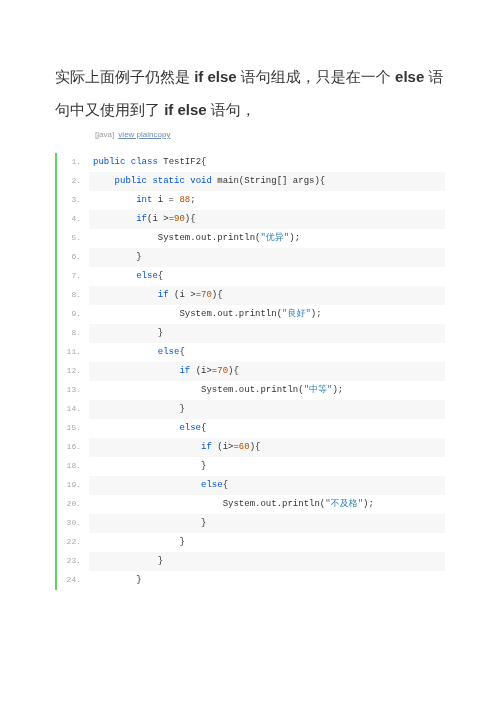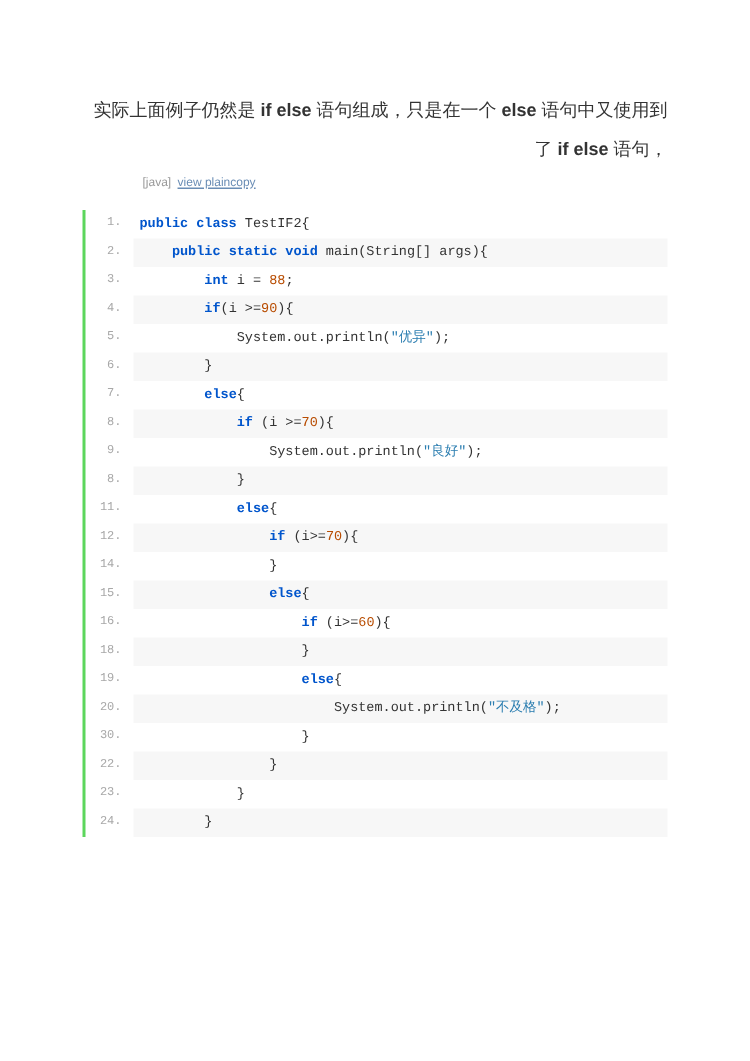--- a/index.html
+++ b/index.html
@@ -5,24 +5,23 @@
   body {
     margin: 0;
     padding: 60px 55px 30px 55px;
     font-family: "Microsoft YaHei", Arial, sans-serif;
     background: #ffffff;
     width: 500px;
     box-sizing: border-box;
     color: #333;
   }
   .intro {
-    font-size: 12px;
+    font-size: 15px;
     line-height: 2.2;
     color: #333;
-    text-align: right;
   }
   .intro .kw {
     font-weight: bold;
   }
   .meta {
     margin-top: 4px;
     font-size: 8px;
     color: #999;
     padding-left: 40px;
   }
@@ -55,21 +54,21 @@
     font-size: 8px;
     flex-shrink: 0;
     user-select: none;
   }
   .content {
     flex: 1;
     padding: 3px 4px;
     white-space: pre;
     color: #333;
   }
-  .tok-kw { color: #0055cc; font-weight: bold; }
+  .tok-kw { color: #0055cc; font-weight: normal; }
   .tok-num { color: #b84c00; }
   .tok-str { color: #2a7db0; }
   .tok-pl { color: #333; }
 </style>
 </head>
 <body>
 
 <div class="intro">
   <span>实际上面例子仍然是 </span><span class="kw">if else</span><span> 语句组成，只是在一个 </span><span class="kw">else</span><span> 语句中又使用到了 </span><span class="kw">if else</span><span> 语句，</span>
 </div>
@@ -122,20 +121,24 @@
     </div>
     <div class="line">
       <div class="num">11.</div>
       <div class="content"><span>            </span><span class="tok-kw">else</span><span class="tok-pl">{</span></div>
     </div>
     <div class="line">
       <div class="num">12.</div>
       <div class="content"><span>                </span><span class="tok-kw">if</span><span class="tok-pl"> (i&gt;=</span><span class="tok-num">70</span><span class="tok-pl">){</span></div>
     </div>
     <div class="line">
+      <div class="num">13.</div>
+      <div class="content"><span>                    </span><span class="tok-pl">System.out.println(</span><span class="tok-str">"中等"</span><span class="tok-pl">);</span></div>
+    </div>
+    <div class="line">
       <div class="num">14.</div>
       <div class="content"><span>                </span><span class="tok-pl">}</span></div>
     </div>
     <div class="line">
       <div class="num">15.</div>
       <div class="content"><span>                </span><span class="tok-kw">else</span><span class="tok-pl">{</span></div>
     </div>
     <div class="line">
       <div class="num">16.</div>
       <div class="content"><span>                    </span><span class="tok-kw">if</span><span class="tok-pl"> (i&gt;=</span><span class="tok-num">60</span><span class="tok-pl">){</span></div>

